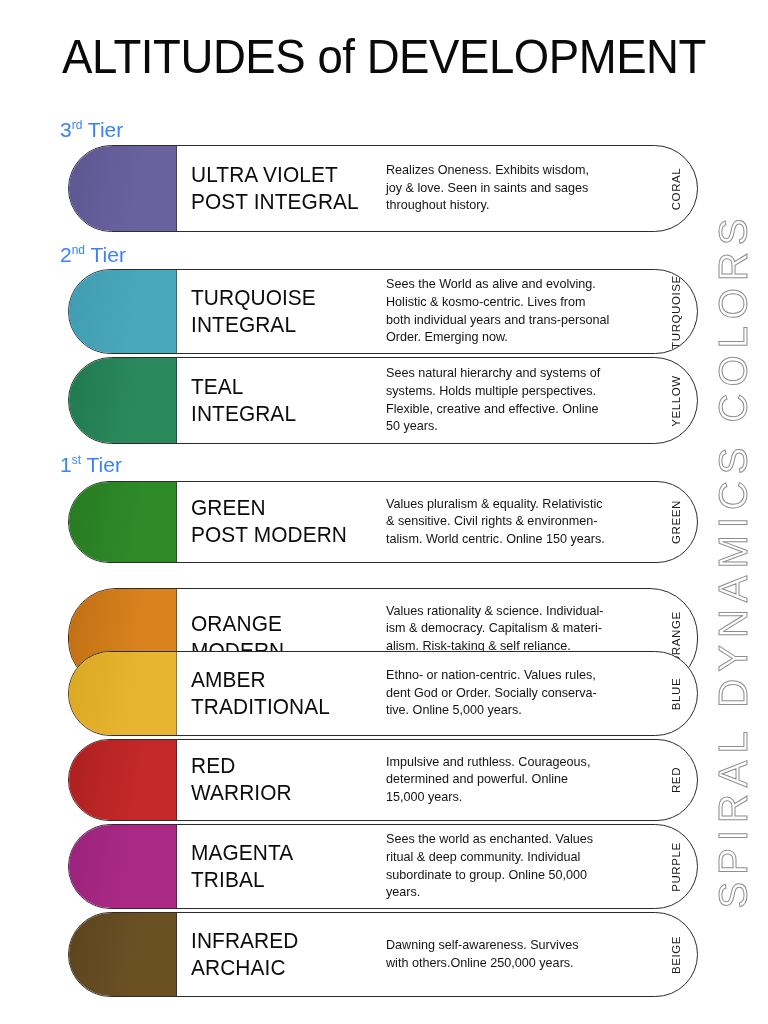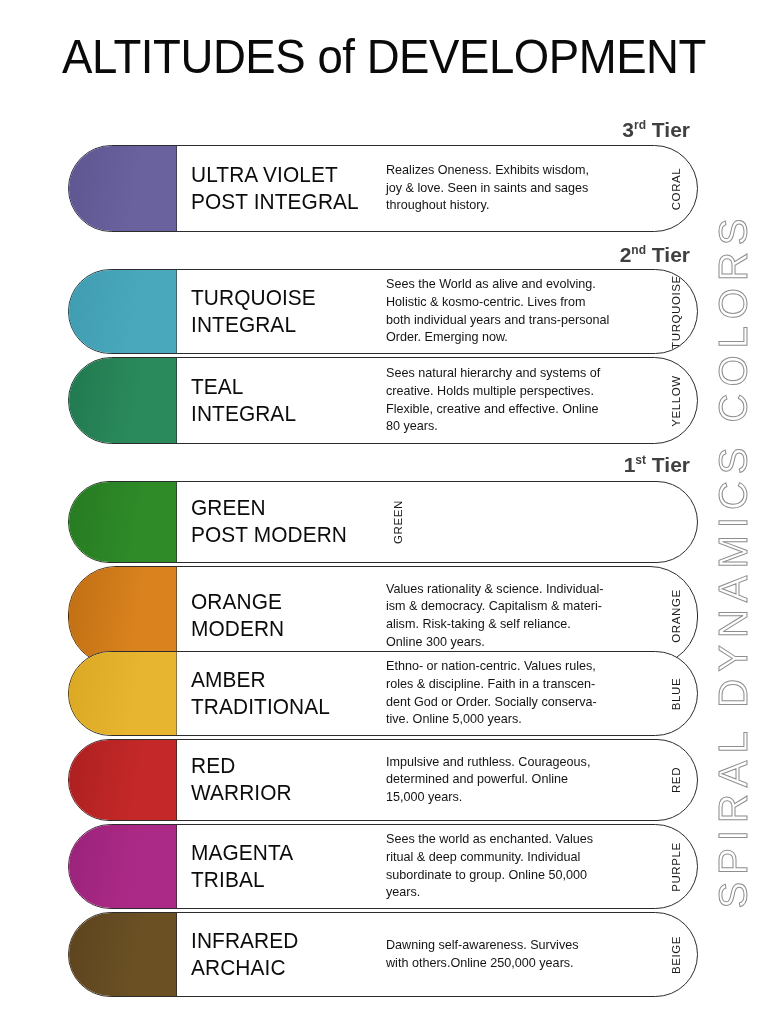--- a/index.html
+++ b/index.html
@@ -29,25 +29,25 @@
     transform: scaleX(0.93);
     transform-origin: center top;
     white-space: nowrap;
   }
 
   
   .tier-label {
     position: absolute;
     left: 60px;
     width: 630px;
-    text-align: right;
+    text-align: left;
     font-size: 21px;
     line-height: 24px;
-    color: #404040;
-    font-weight: 700;
+    color: #3b82f6;
+    font-weight: 400;
   }
   .tier-label sup {
     font-size: 12px;
     vertical-align: super;
     line-height: 0;
   }
 
   
   .row {
     position: absolute;
@@ -205,45 +205,50 @@
       <div class="row" style="top: 357px; height: 87px;">
         <div class="swatch" style="background: linear-gradient(100deg, rgb(34, 121, 79) 0%, rgb(42, 138, 92) 62%, rgb(42, 138, 92) 100%);"></div>
         <div class="rowbody">
           <div class="namecell">
             <div class="ln">TEAL</div>
             <div class="ln">INTEGRAL</div>
           </div>
           <div class="vdivide" style="background: rgb(31, 107, 69);"></div>
           <div class="desccell">
             <div class="dl">Sees natural hierarchy and systems of</div>
-            <div class="dl">creative. Holds multiple perspectives.</div>
+            <div class="dl">systems. Holds multiple perspectives.</div>
             <div class="dl">Flexible, creative and effective. Online</div>
-            <div class="dl">80 years.</div>
+            <div class="dl">50 years.</div>
           </div>
           <div class="vdivide2" style="background: rgb(239, 226, 58);"></div>
           <div class="sdcell">
             <span>YELLOW</span>
           </div>
         </div>
       </div>
       <div class="row" style="top: 481px; height: 82px;">
         <div class="swatch" style="background: linear-gradient(100deg, rgb(39, 122, 34) 0%, rgb(46, 139, 40) 62%, rgb(46, 139, 40) 100%);"></div>
         <div class="rowbody">
           <div class="namecell">
             <div class="ln">GREEN</div>
             <div class="ln">POST MODERN</div>
           </div>
           <div class="vdivide" style="background: rgb(30, 107, 26);"></div>
+          <div class="desccell">
+            <div class="dl">Values pluralism &amp; equality. Relativistic</div>
+            <div class="dl">&amp; sensitive. Civil rights &amp; environmen-</div>
+            <div class="dl">talism. World centric. Online 150 years.</div>
+          </div>
           <div class="vdivide2" style="background: rgb(43, 122, 38);"></div>
           <div class="sdcell">
             <span>GREEN</span>
           </div>
         </div>
       </div>
-      <div class="row" style="top: 566px; height: 100px;">
+      <div class="row" style="top: 588px; height: 100px;">
         <div class="swatch" style="background: linear-gradient(100deg, rgb(192, 111, 20) 0%, rgb(217, 130, 30) 62%, rgb(217, 130, 30) 100%);"></div>
         <div class="rowbody">
           <div class="namecell">
             <div class="ln">ORANGE</div>
             <div class="ln">MODERN</div>
           </div>
           <div class="vdivide" style="background: rgb(176, 106, 20);"></div>
           <div class="desccell">
             <div class="dl">Values rationality &amp; science. Individual-</div>
             <div class="dl">ism &amp; democracy. Capitalism &amp; materi-</div>
@@ -259,21 +264,20 @@
       <div class="row" style="top: 651px; height: 85px;">
         <div class="swatch" style="background: linear-gradient(100deg, rgb(219, 168, 36) 0%, rgb(232, 181, 49) 62%, rgb(232, 181, 49) 100%);"></div>
         <div class="rowbody">
           <div class="namecell">
             <div class="ln">AMBER</div>
             <div class="ln">TRADITIONAL</div>
           </div>
           <div class="vdivide" style="background: rgb(199, 154, 34);"></div>
           <div class="desccell">
             <div class="dl">Ethno- or nation-centric. Values rules,</div>
-            <div class="dl">roles &amp; discipline. Faith in a transcen-</div>
             <div class="dl">dent God or Order. Socially conserva-</div>
             <div class="dl">tive. Online 5,000 years.</div>
           </div>
           <div class="vdivide2" style="background: rgb(61, 143, 196);"></div>
           <div class="sdcell">
             <span>BLUE</span>
           </div>
         </div>
       </div>
       <div class="row" style="top: 739px; height: 82px;">

